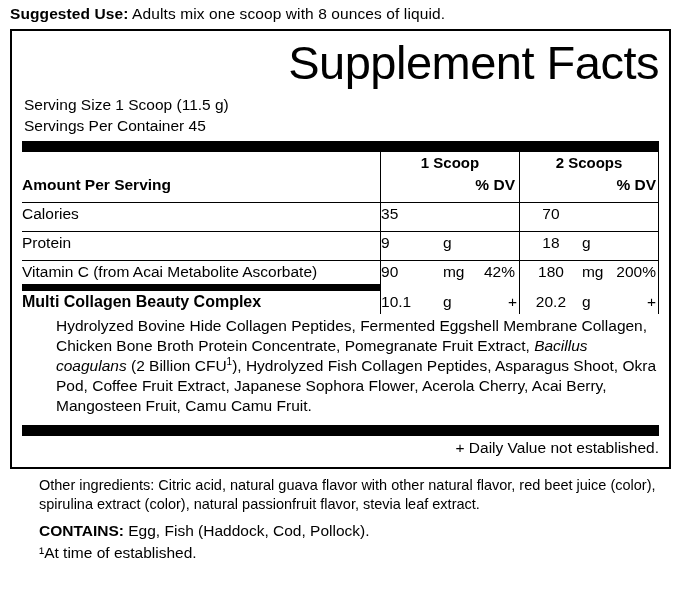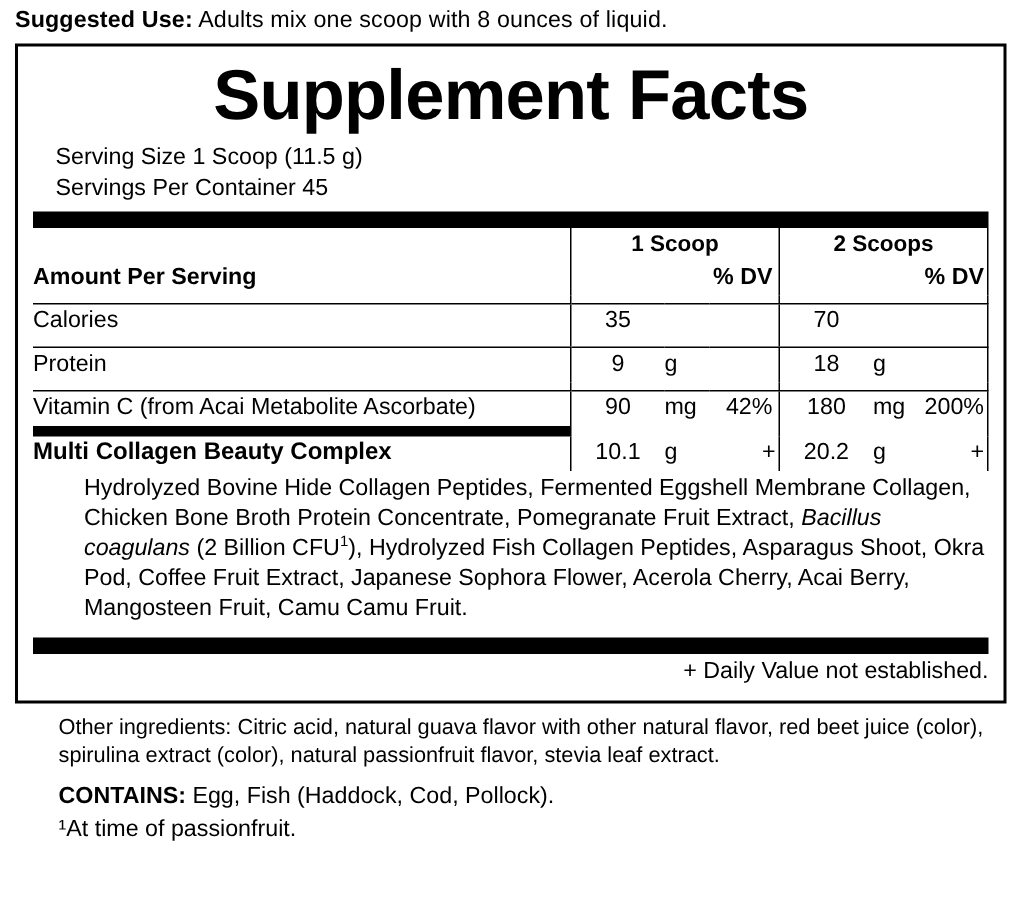--- a/index.html
+++ b/index.html
@@ -37,33 +37,32 @@
   
   .facts-panel {
     border: 2.5px solid #000;
     margin: 0 8px 0 10px;
     box-sizing: border-box;
     padding: 6px 10px 8px 10px;
   }
 
   .facts-title {
     font-size: 47px;
-    font-weight: bold;
+    font-weight: normal;
     letter-spacing: -0.5px;
     line-height: 1.02;
-    text-align: center;
+    text-align: right;
     margin: 2px 0 8px 0;
     white-space: nowrap;
   }
 
   .serving-line {
     font-size: 15.5px;
     line-height: 1.32;
     padding-left: 2px;
-    margin-left: 13px;
   }
 
   
   .rule-thick {
     height: 11px;
     background: #000;
     margin: 5px 0 0 0;
   }
   .rule-med {
     height: 7px;
@@ -76,21 +75,21 @@
     width: 100%;
     border-collapse: collapse;
     font-size: 15.5px;
     table-layout: fixed;
   }
   table.facts td {
     padding: 2px 0 3px 0;
     vertical-align: bottom;
   }
   .col-name   { width: 356px; padding-left: 2px !important; }
-  .col-a-val  { width: 62px;  text-align: center; }
+  .col-a-val  { width: 62px;  }
   .col-a-unit { width: 30px;  text-align: left; }
   .col-a-dv   { width: 46px;  text-align: right; padding-right: 4px !important; }
   .col-b-val  { width: 62px;  text-align: center; }
   .col-b-unit { width: 30px;  text-align: left; }
   .col-b-dv   { width: 46px;  text-align: right; padding-right: 2px !important; }
 
   .vline-left  { border-left: 1.5px solid #000; }
   .vline-right { border-right: 1.5px solid #000; margin-top: 40px; }
 
   .hdr-scoops td {
@@ -310,16 +309,16 @@
 
     <div class="rule-thick"></div>
 
     <div class="footnote">+ Daily Value not established.</div>
 
   </div>
 
   <div class="below">
     <div>Other ingredients: Citric acid, natural guava flavor with other natural flavor, red beet juice (color), spirulina extract (color), natural passionfruit flavor, stevia leaf extract.</div>
     <div class="contains"><b>CONTAINS:</b><span> Egg, Fish (Haddock, Cod, Pollock).</span></div>
-    <div class="atmfg">¹At time of passionfruit.</div>
+    <div class="atmfg">¹At time of established.</div>
   </div>
 
 </div>
 
 </body></html>

